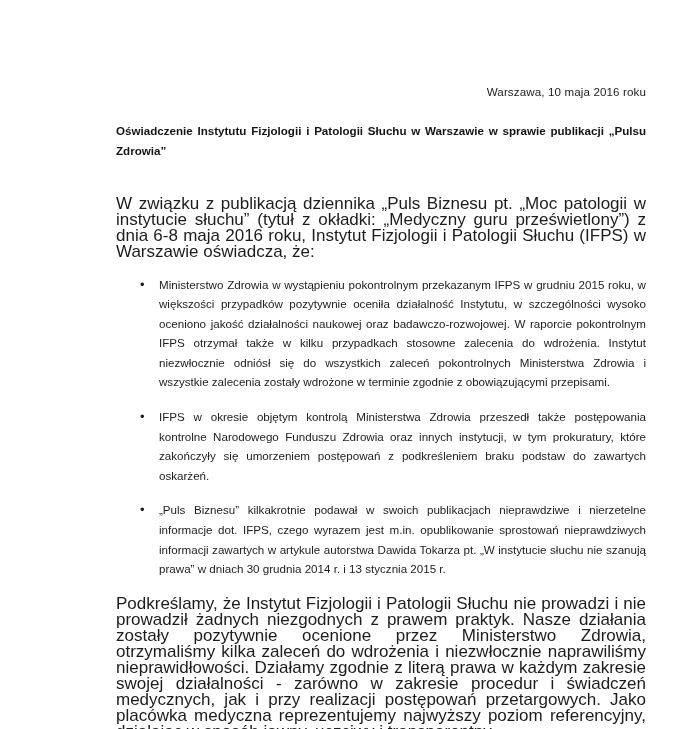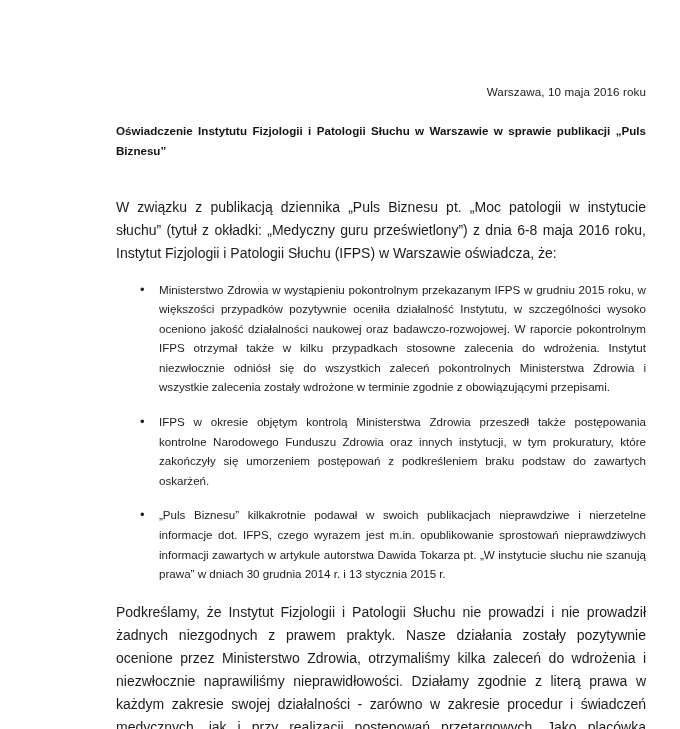--- a/index.html
+++ b/index.html
@@ -43,22 +43,22 @@
   }
   .doc-title::after {
     content: "";
     display: inline-block;
     width: 100%;
     height: 0;
   }
   p.body-par {
     margin: 0;
     margin-top: 16px;
-    font-size: 14px;
-    line-height: 23px;
+    font-size: 17px;
+    line-height: 16px;
     text-align: justify;
     text-justify: inter-word;
     color: #1c1c1c;
   }
   ul.bullets {
     list-style: none;
     margin: 0;
     padding: 0;
     margin-top: 15px;
   }
@@ -93,21 +93,21 @@
   }
 </style>
 </head>
 <body>
 
 <div class="page">
   <div class="content">
 
     <div class="dateline">Warszawa, 10 maja 2016 roku</div>
 
-    <div class="doc-title">Oświadczenie Instytutu Fizjologii i Patologii Słuchu w Warszawie w sprawie publikacji „Puls Biznesu”</div>
+    <div class="doc-title">Oświadczenie Instytutu Fizjologii i Patologii Słuchu w Warszawie w sprawie publikacji „Pulsu Zdrowia”</div>
 
     <p class="body-par">W związku z publikacją dziennika „Puls Biznesu pt. „Moc patologii w instytucie słuchu” (tytuł z okładki: „Medyczny guru prześwietlony”) z dnia 6-8 maja 2016 roku, Instytut Fizjologii i Patologii Słuchu (IFPS) w Warszawie oświadcza, że:</p>
 
     <ul class="bullets">
       <li>
         <span class="bullet-dot">•</span>
         <span>Ministerstwo Zdrowia w wystąpieniu pokontrolnym przekazanym IFPS w grudniu 2015 roku, w większości przypadków pozytywnie oceniła działalność Instytutu, w szczególności wysoko oceniono jakość działalności naukowej oraz badawczo-rozwojowej. W raporcie pokontrolnym IFPS otrzymał także w kilku przypadkach stosowne zalecenia do wdrożenia. Instytut niezwłocznie odniósł się do wszystkich zaleceń pokontrolnych Ministerstwa Zdrowia i wszystkie zalecenia zostały wdrożone w terminie zgodnie z obowiązującymi przepisami.</span>
       </li>
       <li>
         <span class="bullet-dot">•</span>

